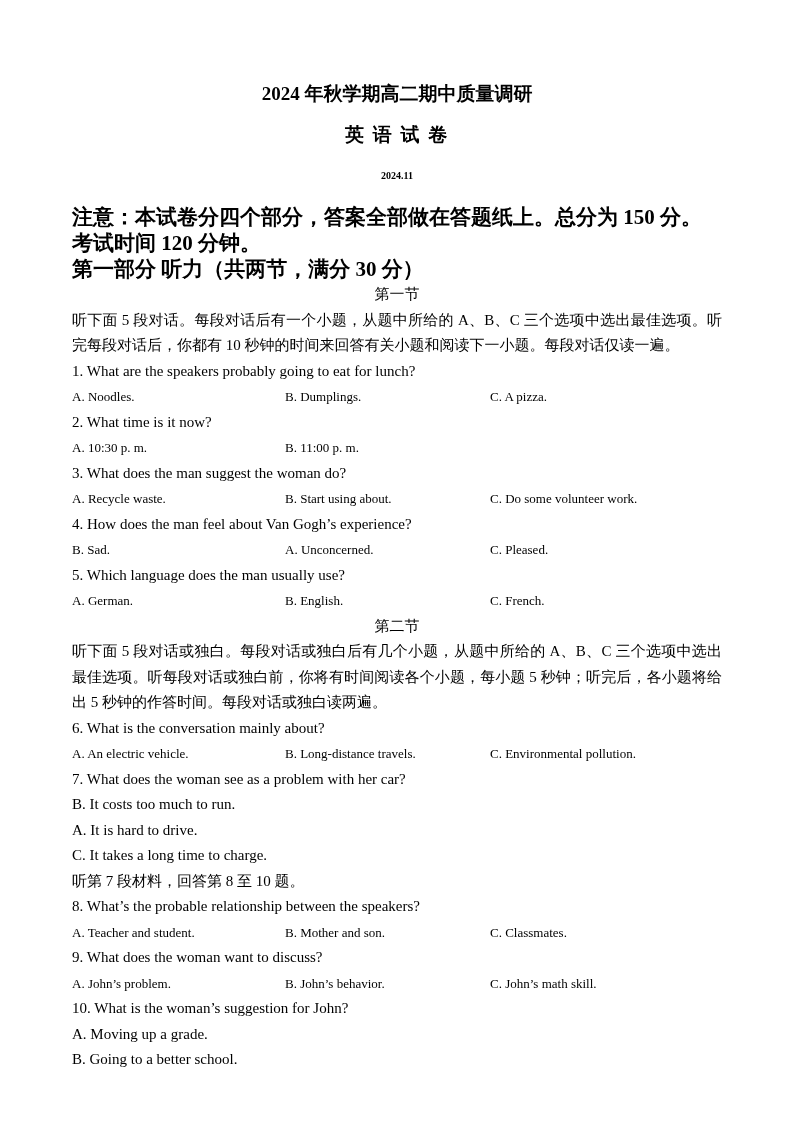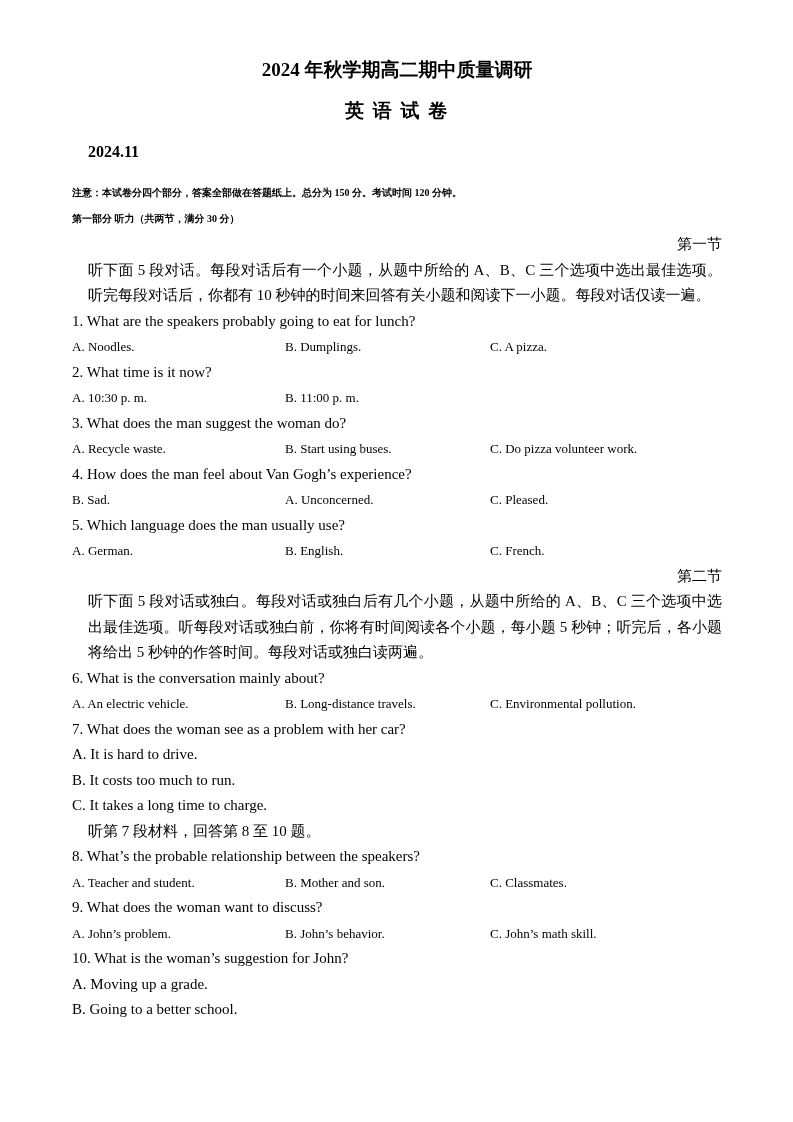--- a/index.html
+++ b/index.html
@@ -10,62 +10,61 @@
   }
   body {
     width: 793px;
     min-height: 1122px;
     font-family: "Liberation Serif", "DejaVu Serif", serif;
   }
   .page {
     box-sizing: border-box;
     width: 793px;
     min-height: 1122px;
-    padding: 58px 71px 40px 72px;
+    padding: 82px 71px 40px 72px;
   }
   .title {
     text-align: center;
     font-weight: bold;
     font-size: 19px;
     line-height: 24px;
     margin: 0 0 17px 0;
   }
   .subtitle {
     text-align: center;
     font-weight: bold;
     font-size: 19px;
     line-height: 24px;
     letter-spacing: 2px;
     margin: 0 0 13px 0;
   }
   .date {
-    text-align: left;
+    text-align: center;
     font-weight: bold;
-    font-size: 16px;
+    font-size: 10px;
     line-height: 25px;
     margin: 16px;
   }
   .notice,
   .part-heading {
     font-weight: bold;
-    font-size: 10px;
+    font-size: 21px;
     line-height: 26px;
     margin: 0;
   }
   .line {
     font-size: 15px;
     line-height: 25.5px;
     margin: 0;
   }
   .para {
     text-align: justify;
-    margin-left: 16px;
   }
   .section-heading {
-    text-align: right;
+    text-align: center;
   }
   .options-row {
     display: grid;
     grid-template-columns: 213px 205px 1fr;
     font-size: 13px;
     line-height: 25.5px;
   }
   .option {
     white-space: nowrap;
     overflow: hidden;
@@ -90,22 +89,22 @@
         <div class="option">C. A pizza.</div>
       </div>
       <div class="line question-text">2. What time is it now?</div>
       <div class="options-row">
         <div class="option">A. 10:30 p. m.</div>
         <div class="option">B. 11:00 p. m.</div>
       </div>
       <div class="line question-text">3. What does the man suggest the woman do?</div>
       <div class="options-row">
         <div class="option">A. Recycle waste.</div>
-        <div class="option">B. Start using buses.</div>
-        <div class="option">C. Do pizza volunteer work.</div>
+        <div class="option">B. Start using about.</div>
+        <div class="option">C. Do some volunteer work.</div>
       </div>
       <div class="line question-text">4. How does the man feel about Van Gogh’s experience?</div>
       <div class="options-row">
         <div class="option">B. Sad.</div>
         <div class="option">A. Unconcerned.</div>
         <div class="option">C. Pleased.</div>
       </div>
       <div class="line question-text">5. Which language does the man usually use?</div>
       <div class="options-row">
         <div class="option">A. German.</div>
@@ -114,22 +113,22 @@
       </div>
       <div class="line section-heading">第二节</div>
       <div class="line para">听下面 5 段对话或独白。每段对话或独白后有几个小题，从题中所给的 A、B、C 三个选项中选出最佳选项。听每段对话或独白前，你将有时间阅读各个小题，每小题 5 秒钟；听完后，各小题将给出 5 秒钟的作答时间。每段对话或独白读两遍。</div>
       <div class="line question-text">6. What is the conversation mainly about?</div>
       <div class="options-row">
         <div class="option">A. An electric vehicle.</div>
         <div class="option">B. Long-distance travels.</div>
         <div class="option">C. Environmental pollution.</div>
       </div>
       <div class="line question-text">7. What does the woman see as a problem with her car?</div>
+      <div class="line option">B. It costs too much to run.</div>
       <div class="line option">A. It is hard to drive.</div>
-      <div class="line option">B. It costs too much to run.</div>
       <div class="line option">C. It takes a long time to charge.</div>
       <div class="line para">听第 7 段材料，回答第 8 至 10 题。</div>
       <div class="line question-text">8. What’s the probable relationship between the speakers?</div>
       <div class="options-row">
         <div class="option">A. Teacher and student.</div>
         <div class="option">B. Mother and son.</div>
         <div class="option">C. Classmates.</div>
       </div>
       <div class="line question-text">9. What does the woman want to discuss?</div>
       <div class="options-row">

